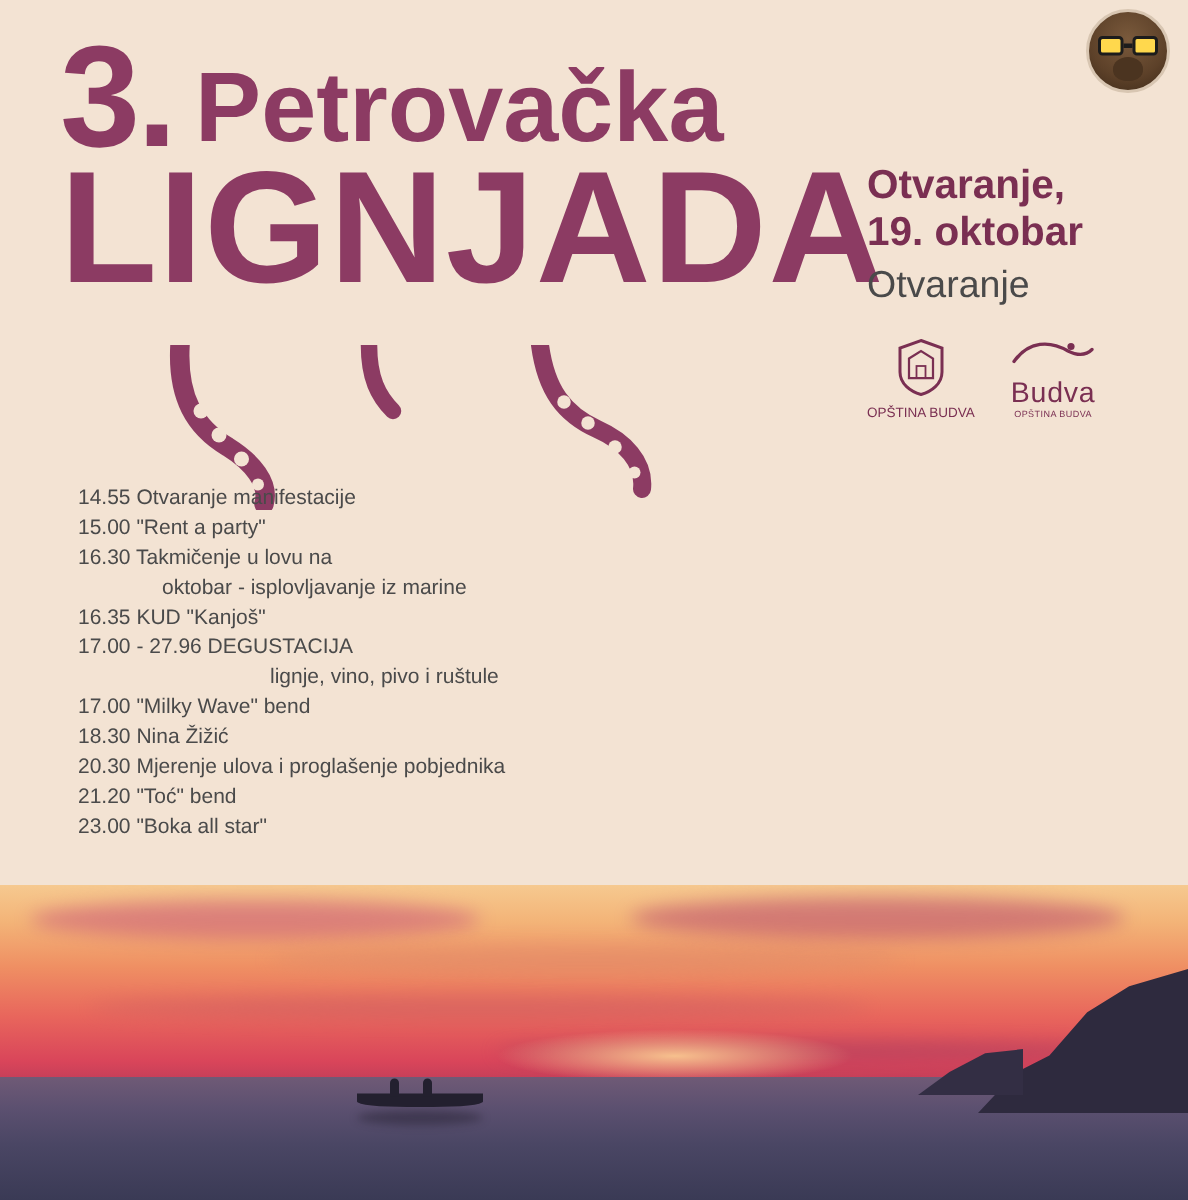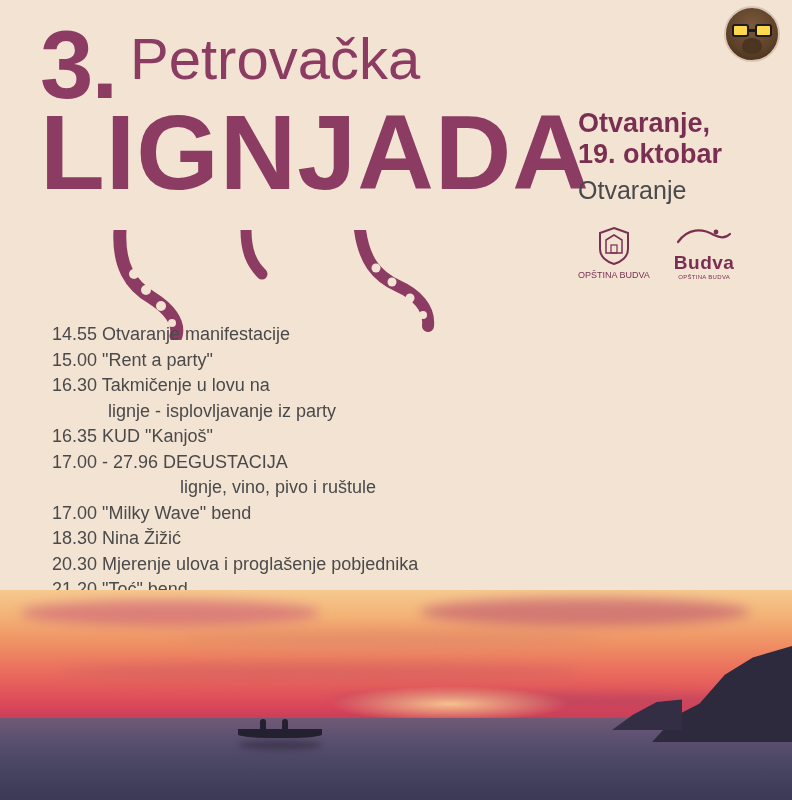--- a/index.html
+++ b/index.html
@@ -83,25 +83,25 @@
     color: #8c3b63;
     white-space: nowrap;
   }
   .numeral {
     font-size: 96px;
     font-weight: bold;
     line-height: 0.9;
     letter-spacing: -2px;
   }
   .line1-text {
-    font-size: 58px;
-    font-weight: normal;
+    font-size: 66px;
+    font-weight: bold;
     line-height: 1;
     margin-left: 14px;
-    margin-bottom: 20px;
+    margin-bottom: 4px;
   }
   .line2 {
     font-size: 106px;
     font-weight: bold;
     color: #8c3b63;
     line-height: 0.95;
     letter-spacing: 1px;
     margin-top: -6px;
     white-space: nowrap;
   }
@@ -152,40 +152,40 @@
     color: #7a2f52;
   }
   .logo-text {
     font-size: 9px;
     text-align: center;
     line-height: 1.1;
     color: #7a2f52;
   }
   .logo-brand {
     font-size: 19px;
-    font-weight: bold;
+    font-weight: normal;
     color: #7a2f52;
     letter-spacing: 0.5px;
   }
   .logo-sub {
     font-size: 6px;
     letter-spacing: 0.3px;
     color: #7a2f52;
   }
 
   
   .programme {
     position: absolute;
     top: 322px;
     left: 52px;
     width: 620px;
     color: #4a4a4a;
   }
   .p-row {
-    font-size: 18px;
+    font-size: 14px;
     line-height: 1.42;
     white-space: pre;
   }
   .p-row.indent1 { padding-left: 56px; }
   .p-row.indent2 { padding-left: 128px; }
 
   
   .photo {
     position: absolute;
     left: 0;
@@ -349,21 +349,21 @@
       </svg>
       <div class="logo-brand">Budva</div>
       <div class="logo-sub">OPŠTINA BUDVA</div>
     </div>
   </div>
 
   <div class="programme">
     <div class="p-row">14.55 Otvaranje manifestacije</div>
     <div class="p-row">15.00 "Rent a party"</div>
     <div class="p-row">16.30 Takmičenje u lovu na</div>
-    <div class="p-row indent1">lignje - isplovljavanje iz party</div>
+    <div class="p-row indent1">oktobar - isplovljavanje iz marine</div>
     <div class="p-row">16.35 KUD "Kanjoš"</div>
     <div class="p-row">17.00 - 27.96 DEGUSTACIJA</div>
     <div class="p-row indent2">lignje, vino, pivo i ruštule</div>
     <div class="p-row">17.00 "Milky Wave" bend</div>
     <div class="p-row">18.30 Nina Žižić</div>
     <div class="p-row">20.30 Mjerenje ulova i proglašenje pobjednika</div>
     <div class="p-row">21.20 "Toć" bend</div>
     <div class="p-row">23.00 "Boka all star"</div>
   </div>
 

